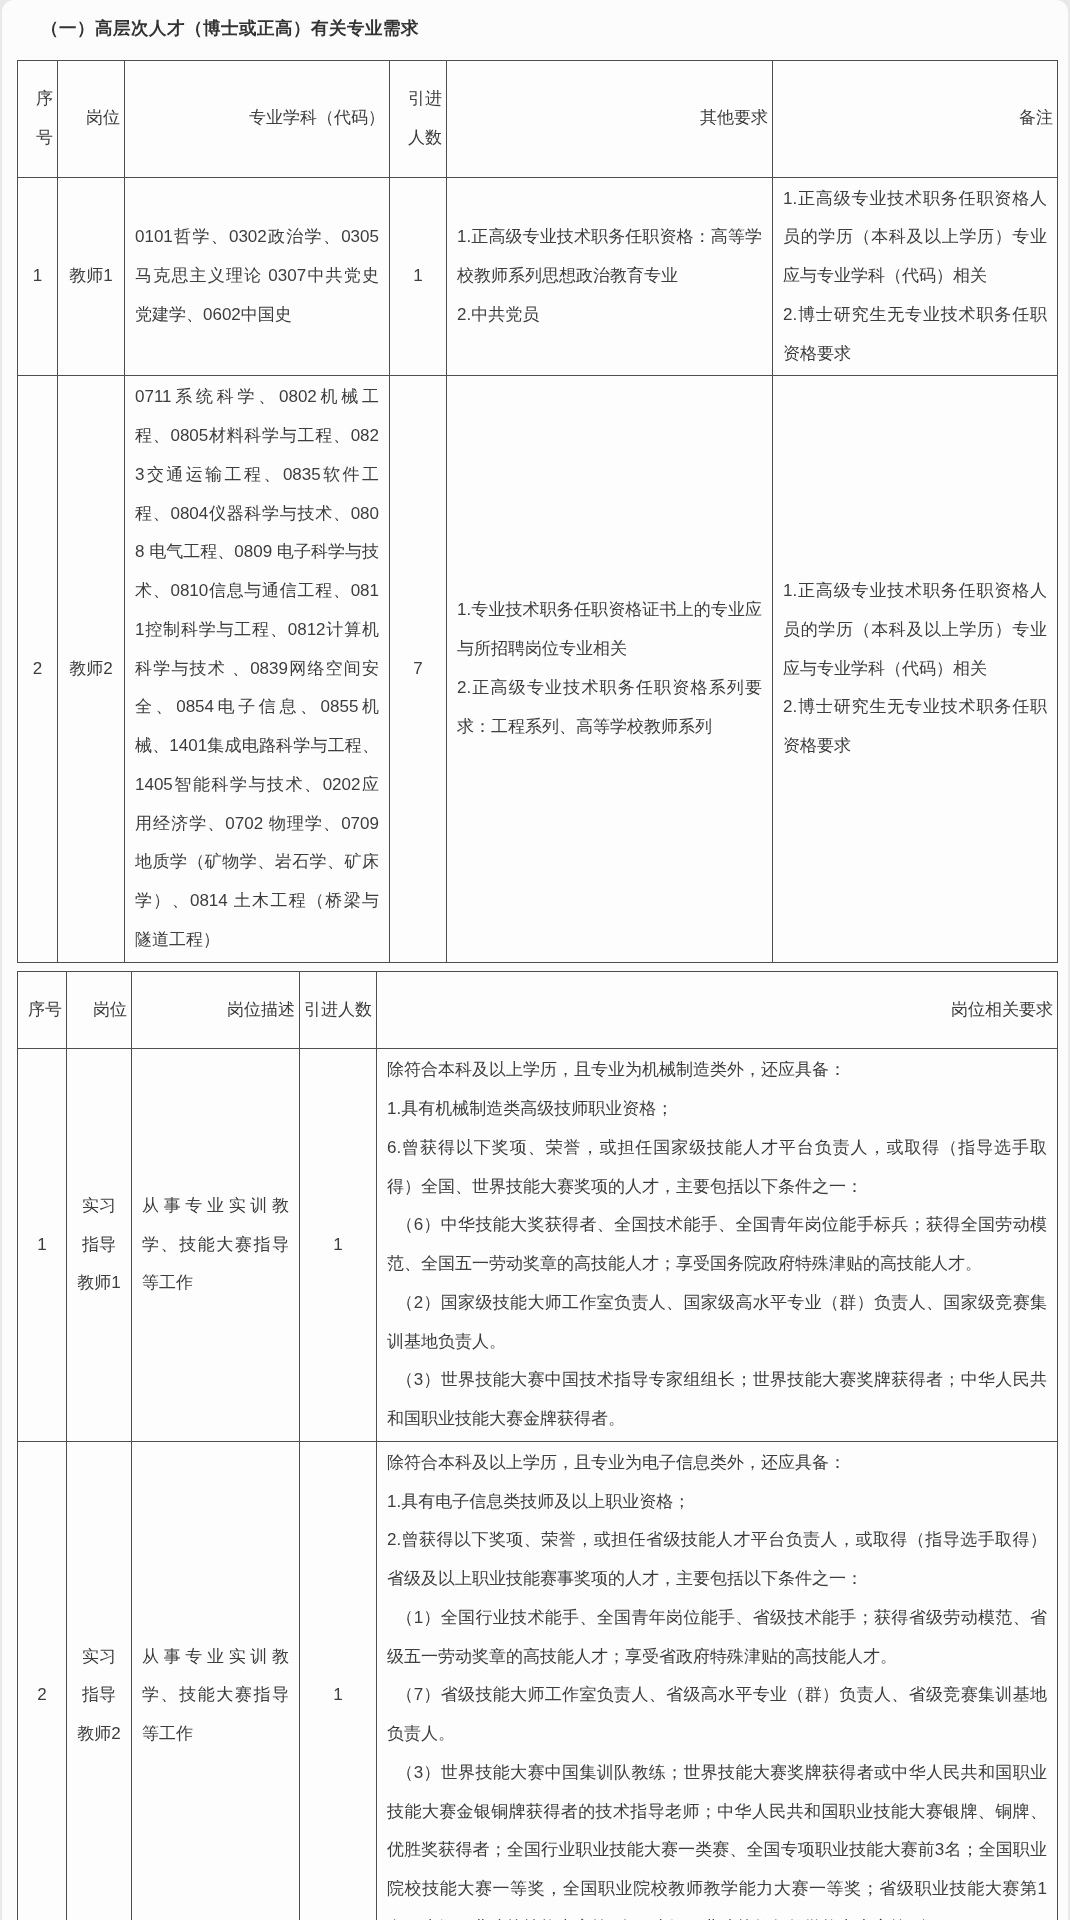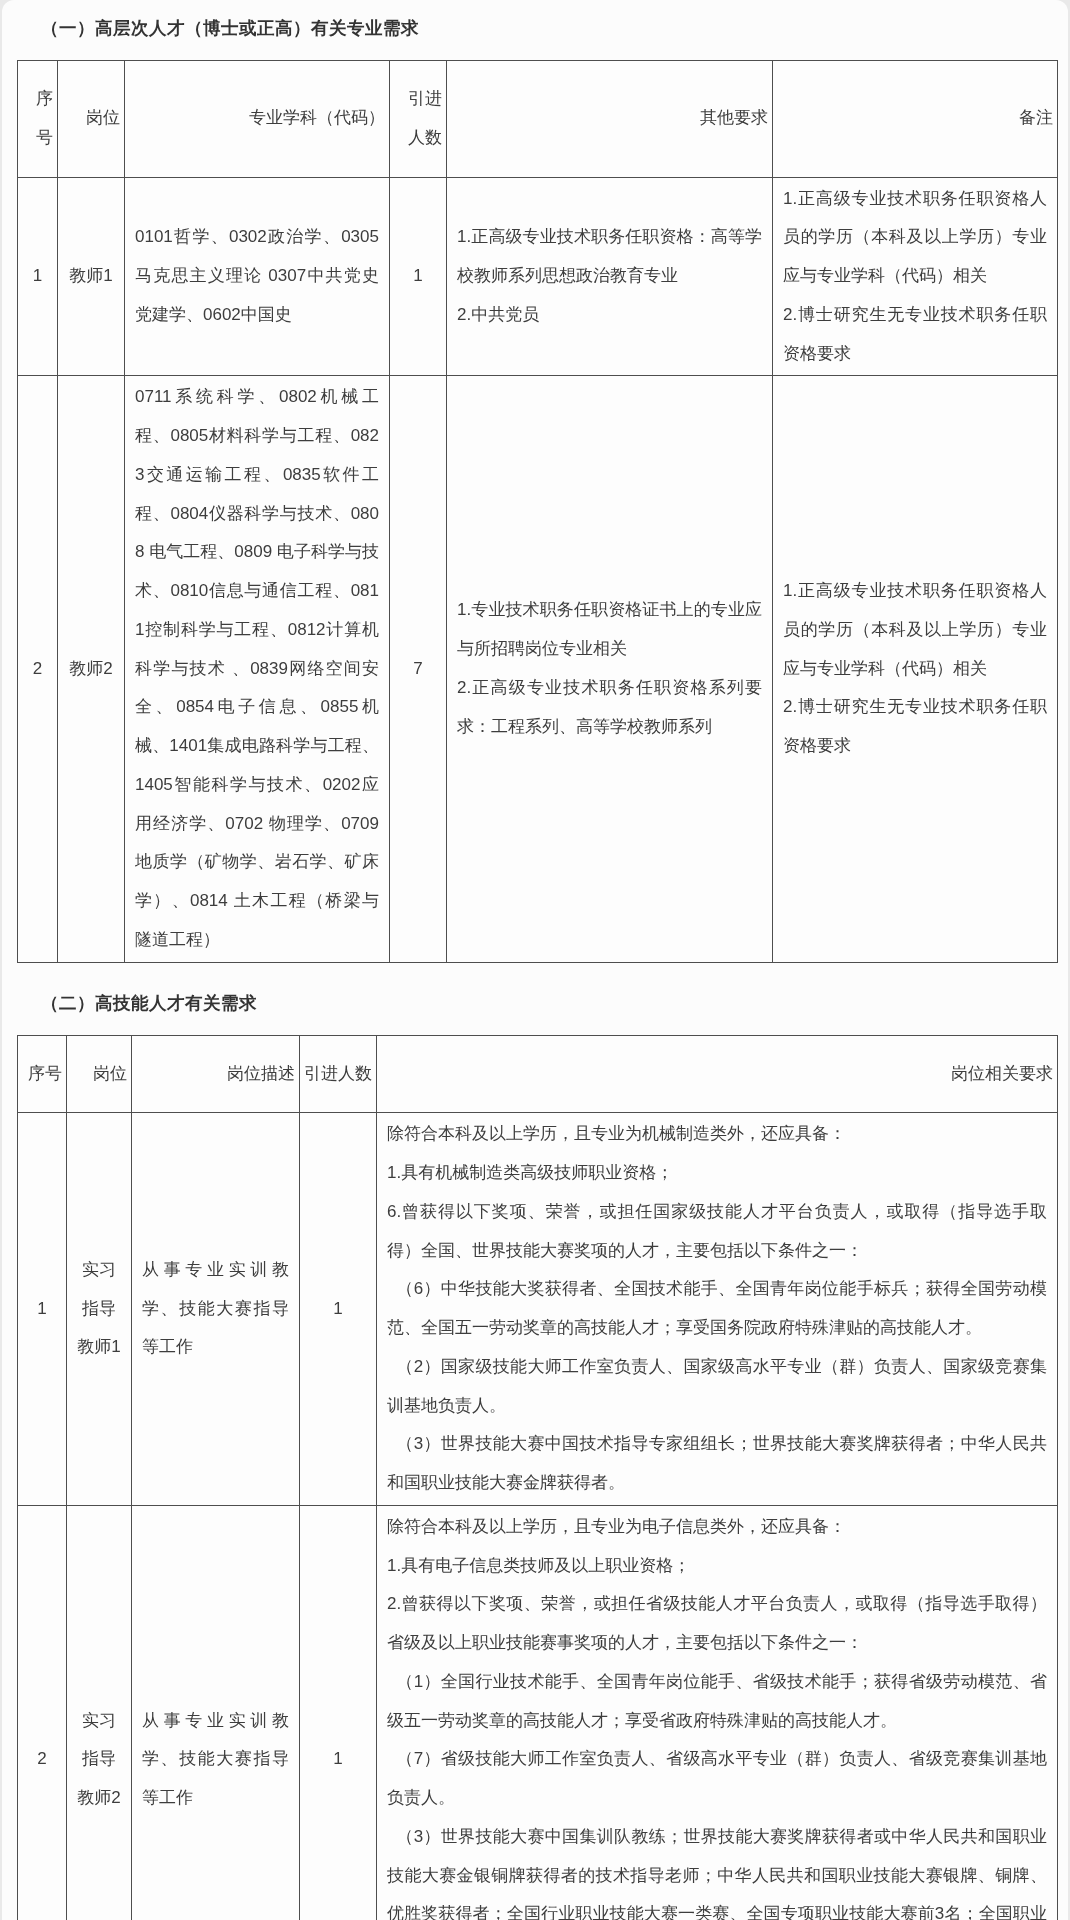--- a/index.html
+++ b/index.html
@@ -100,21 +100,20 @@
             <p class="cell-p">2.正高级专业技术职务任职资格系列要求：工程系列、高等学校教师系列</p>
           </td>
         <td class="cell-text">
             <p class="cell-p">1.正高级专业技术职务任职资格人员的学历（本科及以上学历）专业应与专业学科（代码）相关</p>
             <p class="cell-p">2.博士研究生无专业技术职务任职资格要求</p>
           </td>
       </tr>
     </tbody>
   </table>
 
-  <h2 class="section-title">（二）高技能人才有关需求</h2>
 
   <table class="doc">
     <colgroup>
       <col style="width:49px">
         <col style="width:65px">
         <col style="width:168px">
       <col style="width:77px">
         <col style="width:681px">
     </colgroup>
     <thead>

